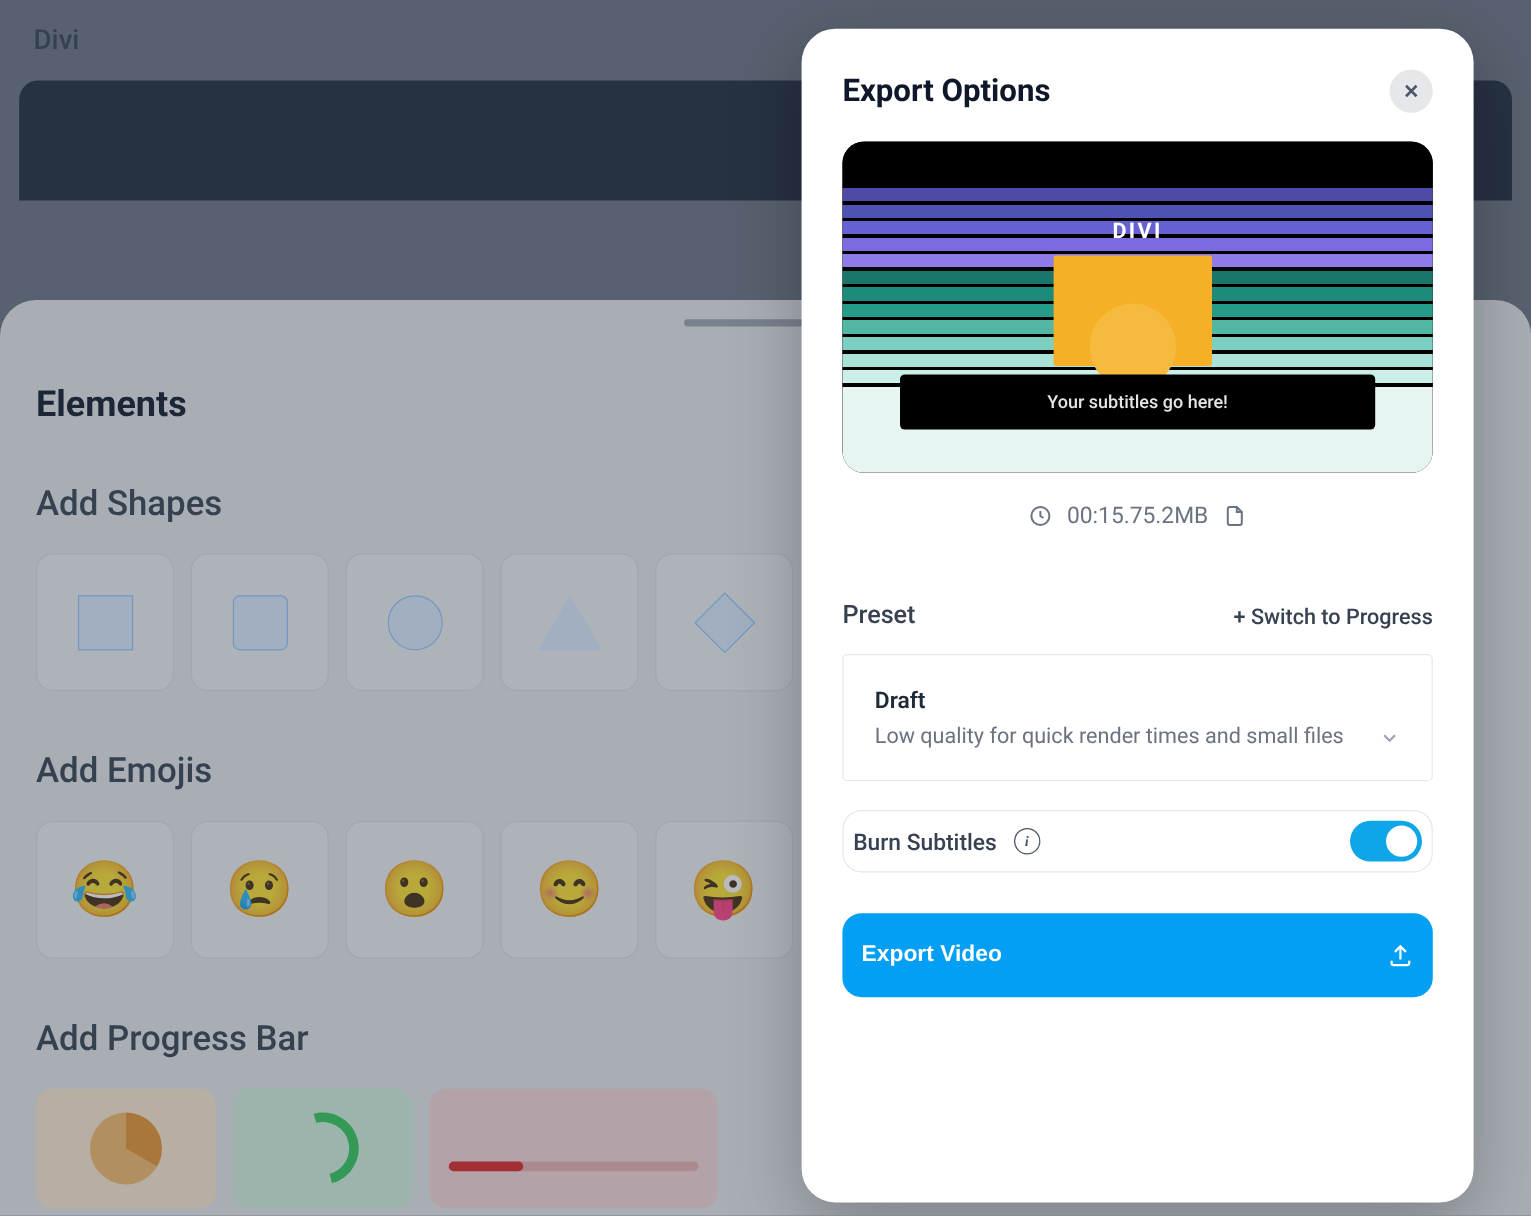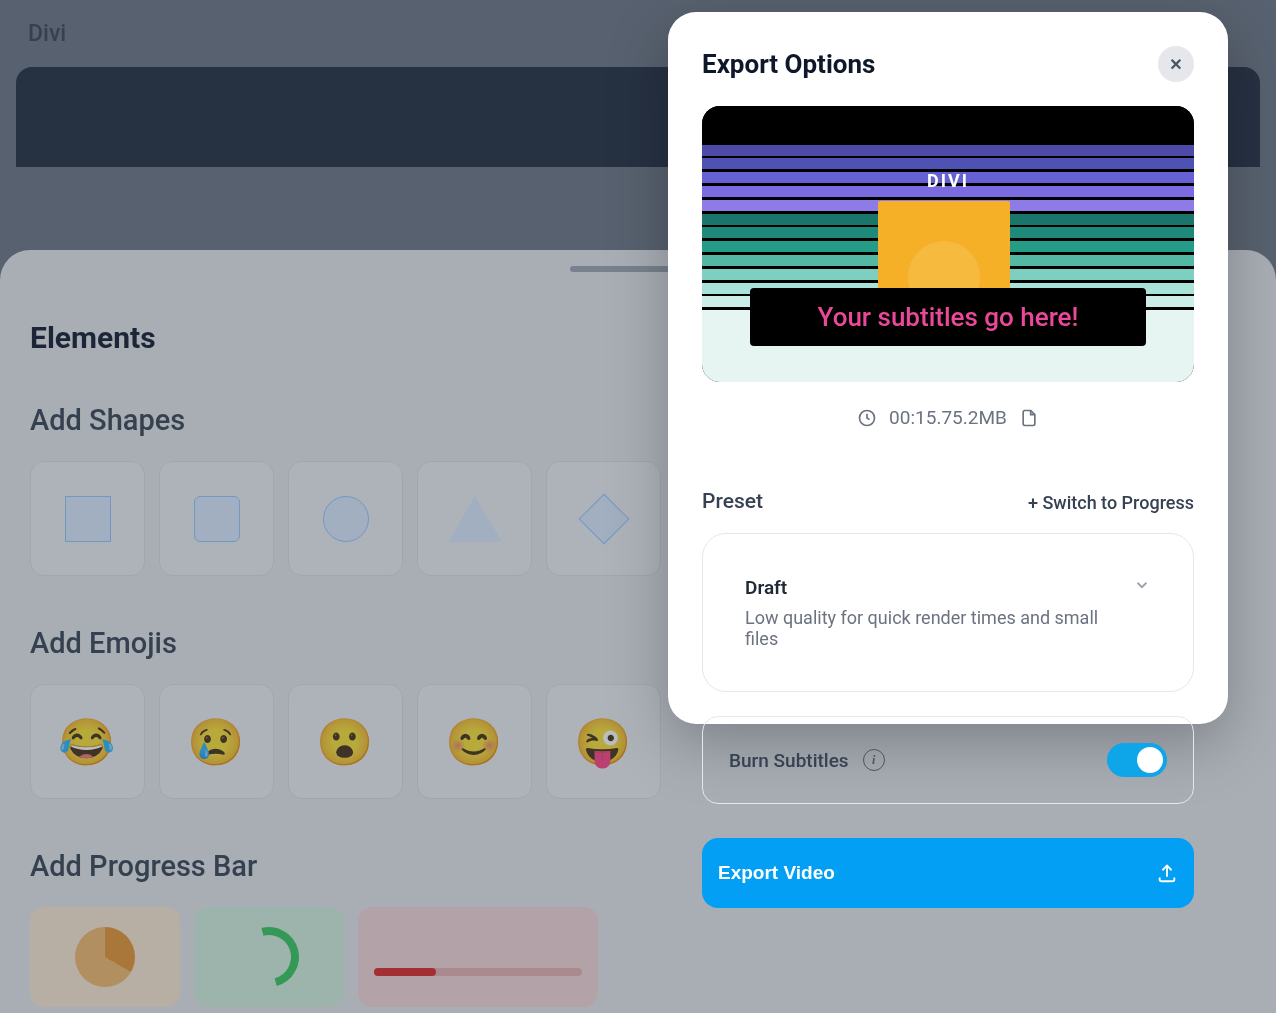--- a/index.html
+++ b/index.html
@@ -107,27 +107,27 @@
     }
     .bar-red { width:100%; height:8px; background:#eab1b1; border-radius:4px; position:relative;}
     .bar-red::before { content:''; position:absolute; left:0; top:0; height:100%; width:30%; background:#dc2626; border-radius:4px;}
 
     
     .modal-backdrop {
       position: absolute; inset: 0; background: rgba(55,65,81,0.35);
     }
     .export-modal {
       position: absolute;
-      top: 12px;
+      top: 24px;
       right: 48px;
       width: 560px;
       background: #fff;
       border-radius: 28px;
       padding: 34px;
-      height: 712px;
+      height: 978px;
       box-shadow: 0 20px 60px rgba(0,0,0,0.25);
     }
     .modal-header {
       display: flex; justify-content: space-between; align-items: center; margin-bottom: 24px;
     }
     .modal-title { font-size: 26px; font-weight: 700; color: #0f172a; }
     .close-btn {
       width: 36px; height: 36px; background: #e5e7eb; border-radius: 50%;
       display:flex; align-items:center; justify-content:center; cursor:pointer; color:#4b5563; font-size:16px; font-weight:600;
     }
@@ -155,40 +155,40 @@
         );
     }
     .preview-heading {
       position:absolute; top:64px; left:0; right:0; text-align:center; color:#fff; font-weight:700; font-size:18px; letter-spacing:2px;
     }
     .orange-box {
       position:absolute; top:95px; left:176px; width:132px; height:92px; background:#f5b027; border-radius:2px;
     }
     .orange-sun { position:absolute; bottom:-20px; left:30px; width:72px; height:72px; border-radius:50%; background:#f6bb3e;}
     .subtitle-banner {
-      position:absolute; bottom:36px; left:48px; right:48px; background:#000; color:#ec4899;
-      text-align:center; padding:14px; font-size:26px; font-weight:500; border-radius:4px;
+      position:absolute; bottom:36px; left:48px; right:48px; background:#000; color:#e5e5e5;
+      text-align:center; padding:14px; font-size:15px; font-weight:500; border-radius:4px;
     }
     .meta-row {
       display:flex; justify-content:center; align-items:center; margin-top:24px; color:#6b7280; font-size:19px;
     }
     .meta-left, .meta-right { display:flex; align-items:center; gap:12px; }
     .preset-header {
       display:flex; justify-content:space-between; align-items:flex-end; margin-top:60px; margin-bottom:20px;
     }
     .preset-label { font-size:21px; color:#374151; font-weight:500;}
     .switch-link { color:#374151; font-size:18px; cursor:pointer; font-weight:500;}
     .preset-card {
-      border:1.5px solid #e5e7eb; border-radius:24px; padding:42px; display:flex; justify-content:space-between; align-items:flex-start; cursor:pointer;
+      border:1.5px solid #e5e7eb; border-radius:4px; padding:26px; display:flex; justify-content:space-between; align-items:flex-end; cursor:pointer;
     }
     .preset-name { font-size:19px; font-weight:600; color:#1f2937; margin-bottom:8px;}
     .preset-desc { font-size:18px; color:#6b7280; }
     .chevron { color:#9ca3af; }
     .burn-card {
-      border:1.5px solid #e5e7eb; border-radius:16px; padding:26px; display:flex; justify-content:space-between; align-items:center; margin-top:24px;
+      border:1.5px solid #e5e7eb; border-radius:16px; padding:8px; display:flex; justify-content:space-between; align-items:center; margin-top:24px;
     }
     .burn-left { display:flex; align-items:center; gap:14px; }
     .burn-label { font-size:19px; color:#374151; font-weight:500; }
     .info-circle {
       width:22px; height:22px; border:1.8px solid #4b5563; border-radius:50%; display:flex; align-items:center; justify-content:center; font-size:12px; color:#4b5563; font-style:italic; font-family:serif; font-weight:bold;
     }
     .toggle {
       width:60px; height:34px; background:#0ea5e9; border-radius:17px; position:relative; cursor:pointer;
     }
     .toggle-knob { width:26px; height:26px; background:#fff; border-radius:50%; position:absolute; top:4px; right:4px;}

